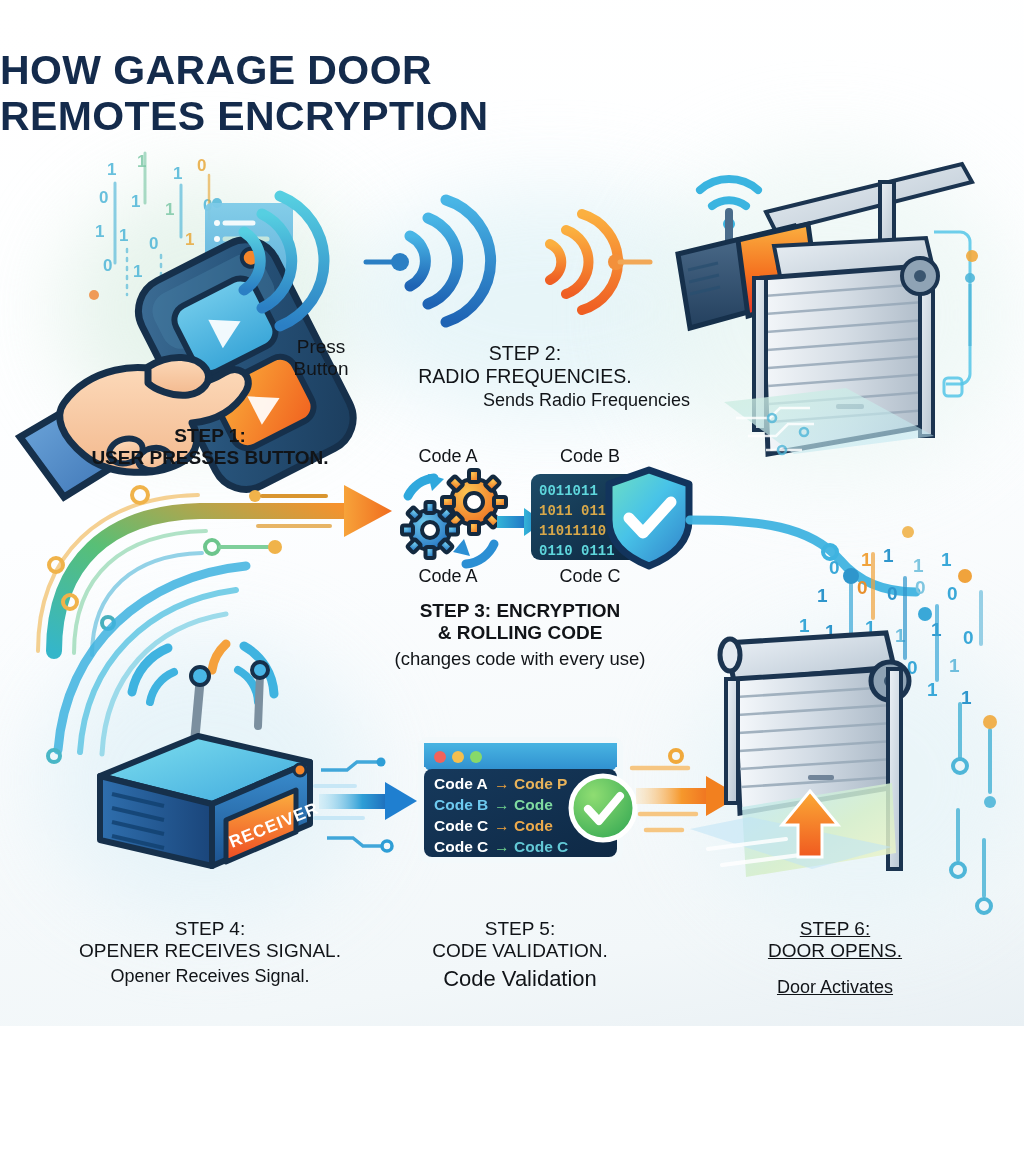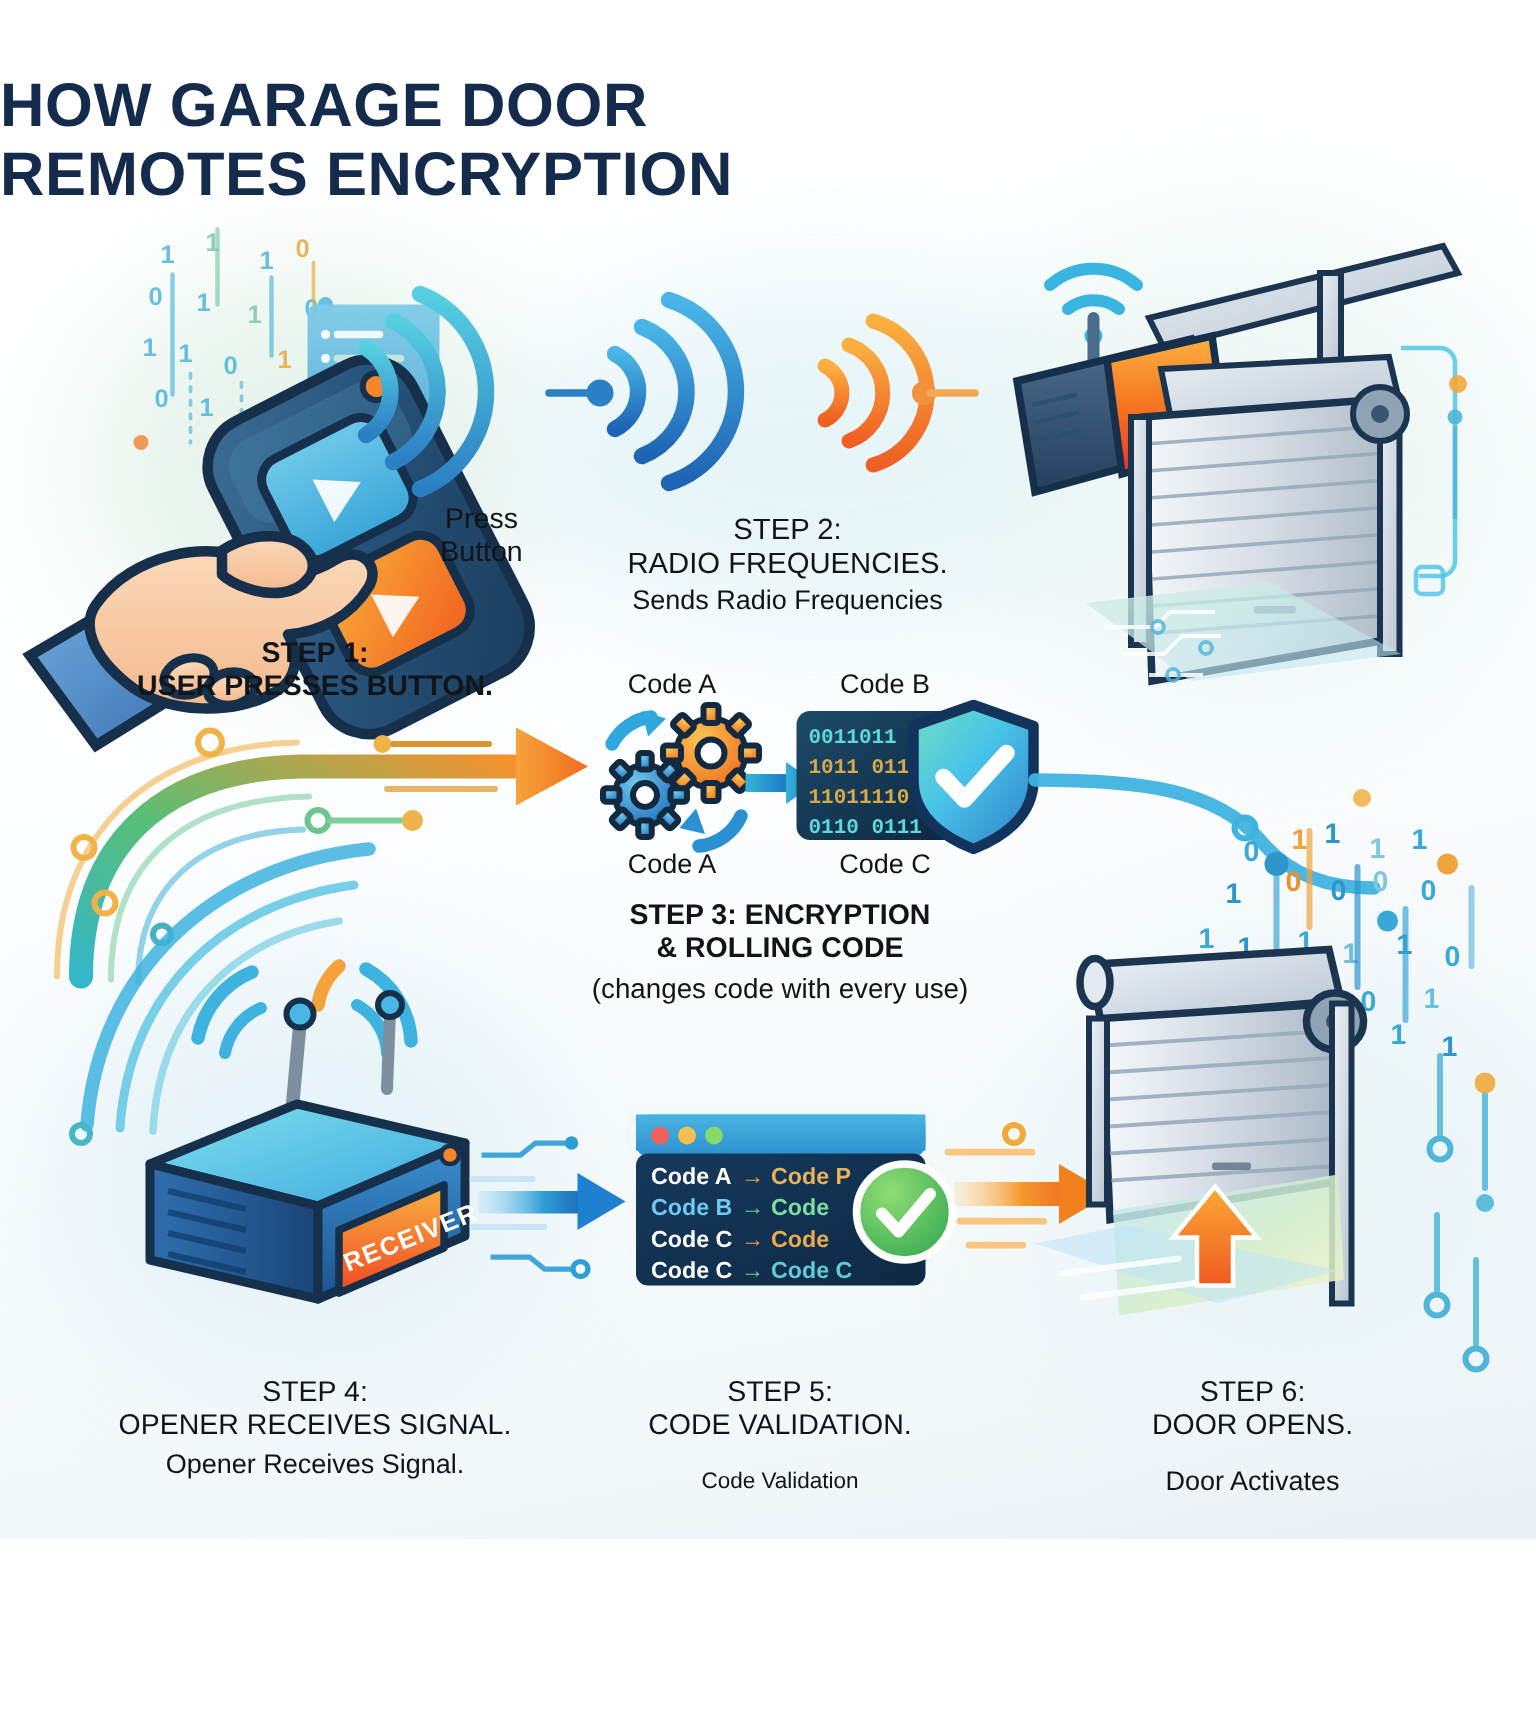--- a/index.html
+++ b/index.html
@@ -190,21 +190,21 @@
         <path d="M316 52 a34 34 0 0 1 0 64" stroke-width="10"></path>
         <path d="M300 66 a20 20 0 0 1 0 36" stroke-width="10"></path>
       </g>
       <circle cx="366" cy="84" r="8" fill="#f2903b"></circle>
       <line x1="370" y1="84" x2="400" y2="84" stroke="#f2a857" stroke-width="5" stroke-linecap="round"></line>
     </svg>
 
     <div class="lbl" style="left:360px;top:342px;width:330px;font-size:19.5px;">
       <div class="bold">STEP 2:</div>
       <div class="bold">RADIO FREQUENCIES.</div>
-      <div style="font-size:18px;margin-top:2px;">Sends Radio Frequencies</div>
+      <div style="font-size:18px;margin-top:2px;text-align:right;">Sends Radio Frequencies</div>
     </div>
 
     <svg class="abs" style="left:648px;top:150px;" width="350" height="330" viewBox="0 0 350 330">
       <defs>
         <linearGradient id="rail" x1="0" y1="0" x2="1" y2="1">
           <stop offset="0" stop-color="#e9eff4"></stop>
             <stop offset="1" stop-color="#b9c6d2"></stop>
         </linearGradient>
         <linearGradient id="openerBody" x1="0" y1="0" x2="0" y2="1">
           <stop offset="0" stop-color="#4d6d8c"></stop>
@@ -691,23 +691,23 @@
 
     <div class="lbl" style="left:40px;top:918px;width:340px;font-size:19px;">
       <div class="bold">STEP 4:</div>
       <div class="bold">OPENER RECEIVES SIGNAL.</div>
       <div style="font-size:18px;margin-top:3px;">Opener Receives Signal.</div>
     </div>
 
     <div class="lbl" style="left:375px;top:918px;width:290px;font-size:19px;">
       <div class="bold">STEP 5:</div>
       <div class="bold">CODE VALIDATION.</div>
-      <div style="font-size:15px;margin-top:16px;">Code Validation</div>
+      <div style="font-size:22px;margin-top:3px;">Code Validation</div>
     </div>
 
-    <div class="lbl" style="left:690px;top:918px;width:290px;font-size:19px;">
+    <div class="lbl" style="left:690px;top:918px;width:290px;font-size:19px;text-decoration:underline;">
       <div class="bold">STEP 6:</div>
       <div class="bold">DOOR OPENS.</div>
       <div style="font-size:18px;margin-top:14px;">Door Activates</div>
     </div>
 
   </div>
 </div>
 
 </body></html>

